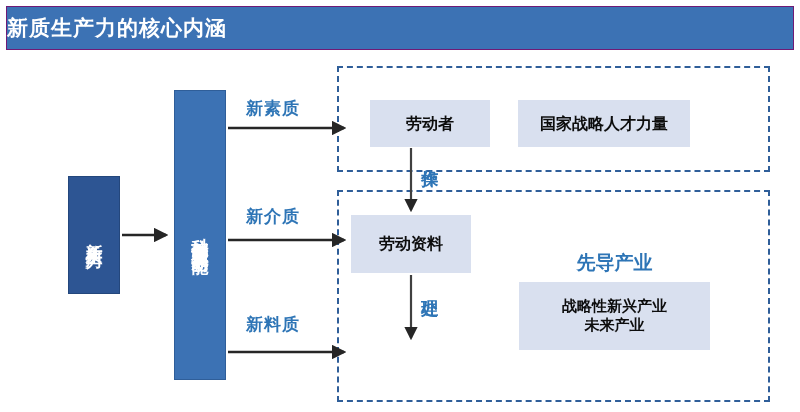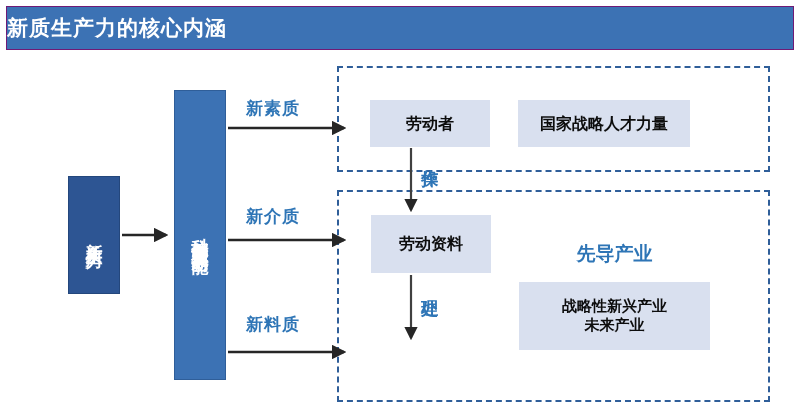--- a/index.html
+++ b/index.html
@@ -107,29 +107,29 @@
     align-items: center;
     justify-content: center;
     color: #0d0d0d;
     font-weight: bold;
     font-size: 16px;
     text-align: center;
     line-height: 1.25;
   }
   #box-worker      { left: 370px; top: 100px; width: 120px; height: 47px; }
   #box-talent      { left: 518px; top: 100px; width: 172px; height: 47px; }
-  #box-means       { left: 371px; top: 215px; width: 120px; height: 58px; align-items: center; }
+  #box-means       { left: 351px; top: 215px; width: 120px; height: 58px; align-items: center; }
   #box-object      { left: 351px; top: 342px; width: 120px; height: 53px; }
   #box-industries  { left: 519px; top: 282px; width: 191px; height: 68px; font-size: 15px; }
 
   
   #pilot-heading {
     position: absolute;
     left: 519px;
-    top: 244px;
+    top: 253px;
     width: 191px;
     text-align: center;
     color: #2e75b6;
     font-weight: bold;
     font-size: 19px;
     line-height: 1;
   }
 
   
   .arrow-label-h {

